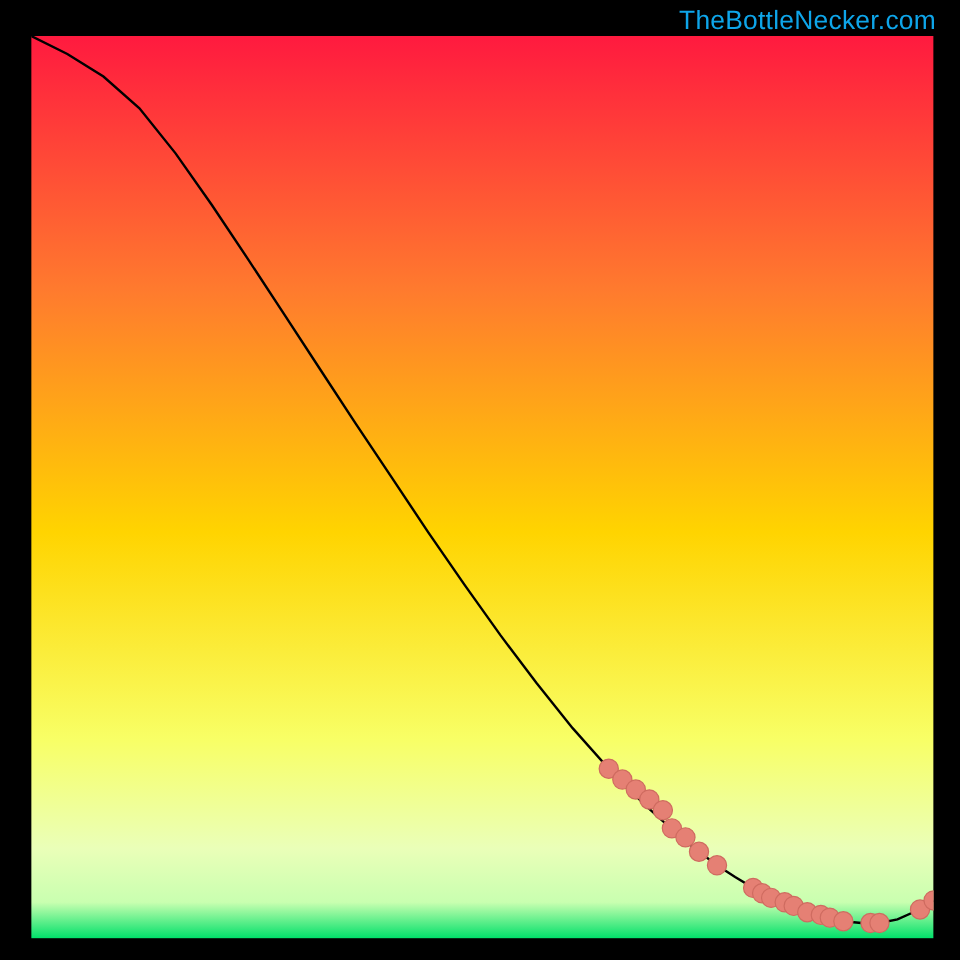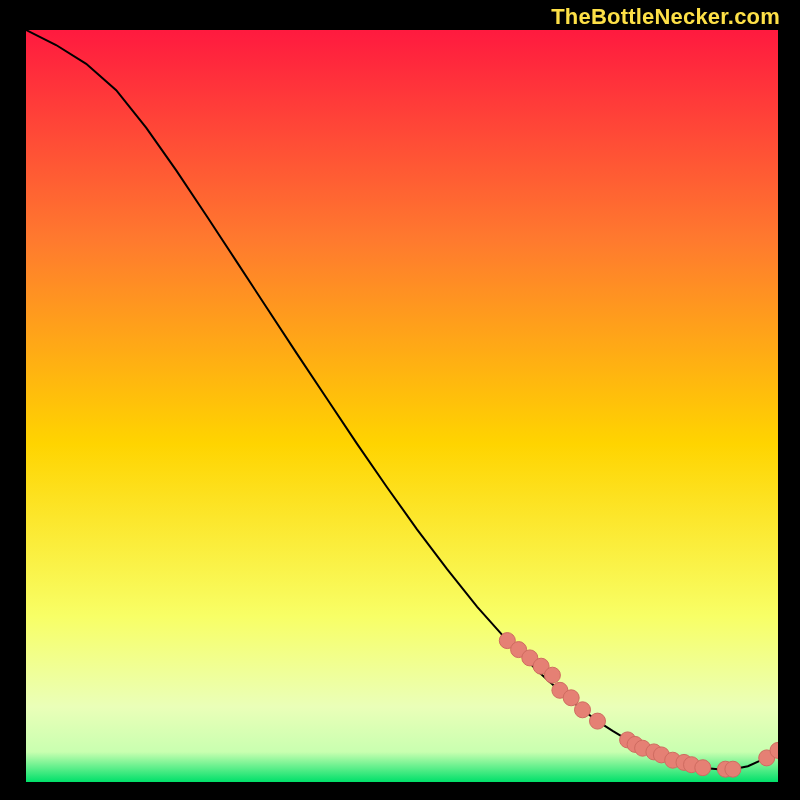--- a/index.html
+++ b/index.html
@@ -14,23 +14,23 @@
   .frame {
     position: relative;
     width: 800px;
     height: 800px;
     background: #000;
   }
   .attribution {
     position: absolute;
     top: 4px;
     right: 20px;
-    color: #fde047;
+    color: #0ea5e9;
     font-size: 22px;
-    font-weight: 700;
+    font-weight: 400;
     letter-spacing: 0.2px;
   }
   .plot-area {
     position: absolute;
     left: 26px;
     top: 30px;
     width: 752px;
     height: 752px;
   }
   svg { display: block; }

